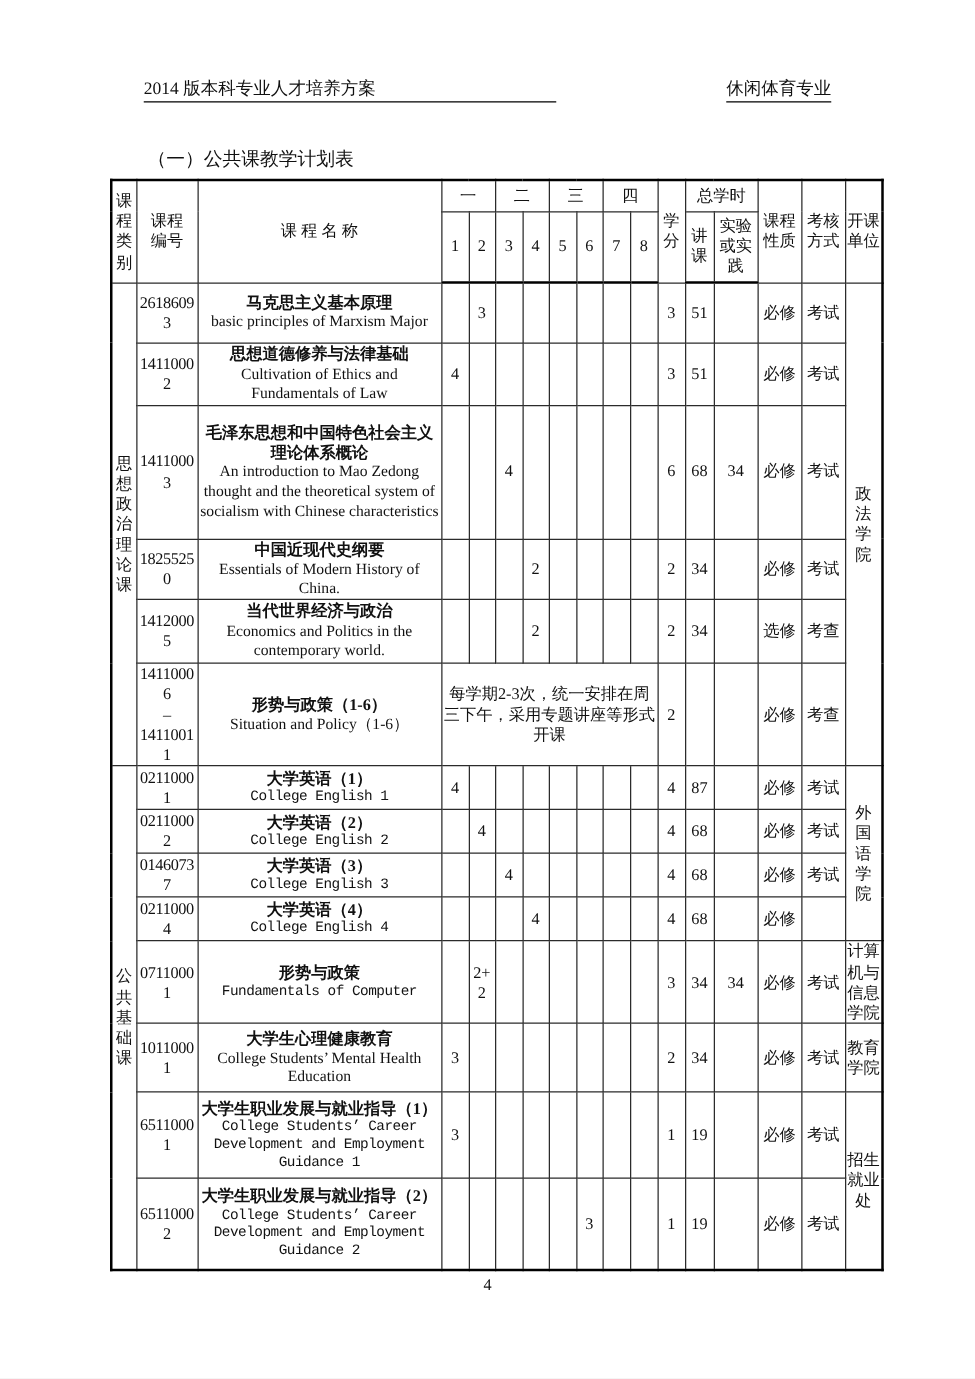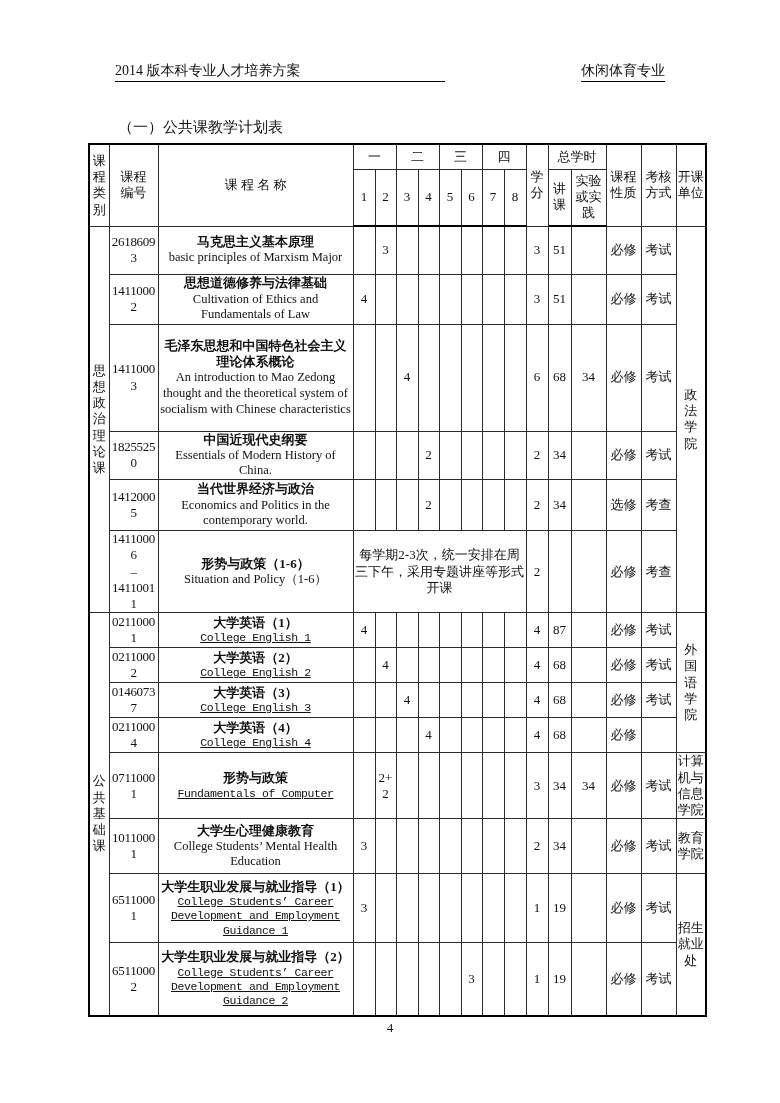--- a/index.html
+++ b/index.html
@@ -32,21 +32,21 @@
     text-align:center; vertical-align:middle;
     font-size:13px; line-height:1.25; font-weight:normal;
     word-break:break-word; overflow:hidden;
   }
   tr.hrow2 th { border-bottom:2px solid #000; }
   .v   { white-space:pre-line; line-height:1.3; }
   .code { font-size:12px; letter-spacing:-0.3px; padding:0; }
   .name { padding:0 2px; line-height:1.2; }
   .name .zh { display:block; line-height:1.25;font-weight:bold; }
   .name .en { display:block; font-size:12.5px; line-height:1.25; }
-  .en-mono .en { font-family:"Liberation Mono","DejaVu Sans Mono",monospace; font-size:11.5px; letter-spacing:-0.4px;text-decoration:underline; }
+  .en-mono .en { font-family:"Liberation Mono","DejaVu Sans Mono",monospace; font-size:11.5px; letter-spacing:-0.4px; }
   td.thin-r, th.thin-r { border-right:1px solid #9a9a9a; }
   td.note { font-size:12.5px; line-height:1.25; padding:0 2px;margin-top:12px; }
   td.unit { padding:0; font-size:12.5px; }
   
   .pg-num { position:absolute; top:1020px; left:0; width:780px; text-align:center; font-size:13px; }
 </style>
 </head>
 <body>
 
 <div class="page">

